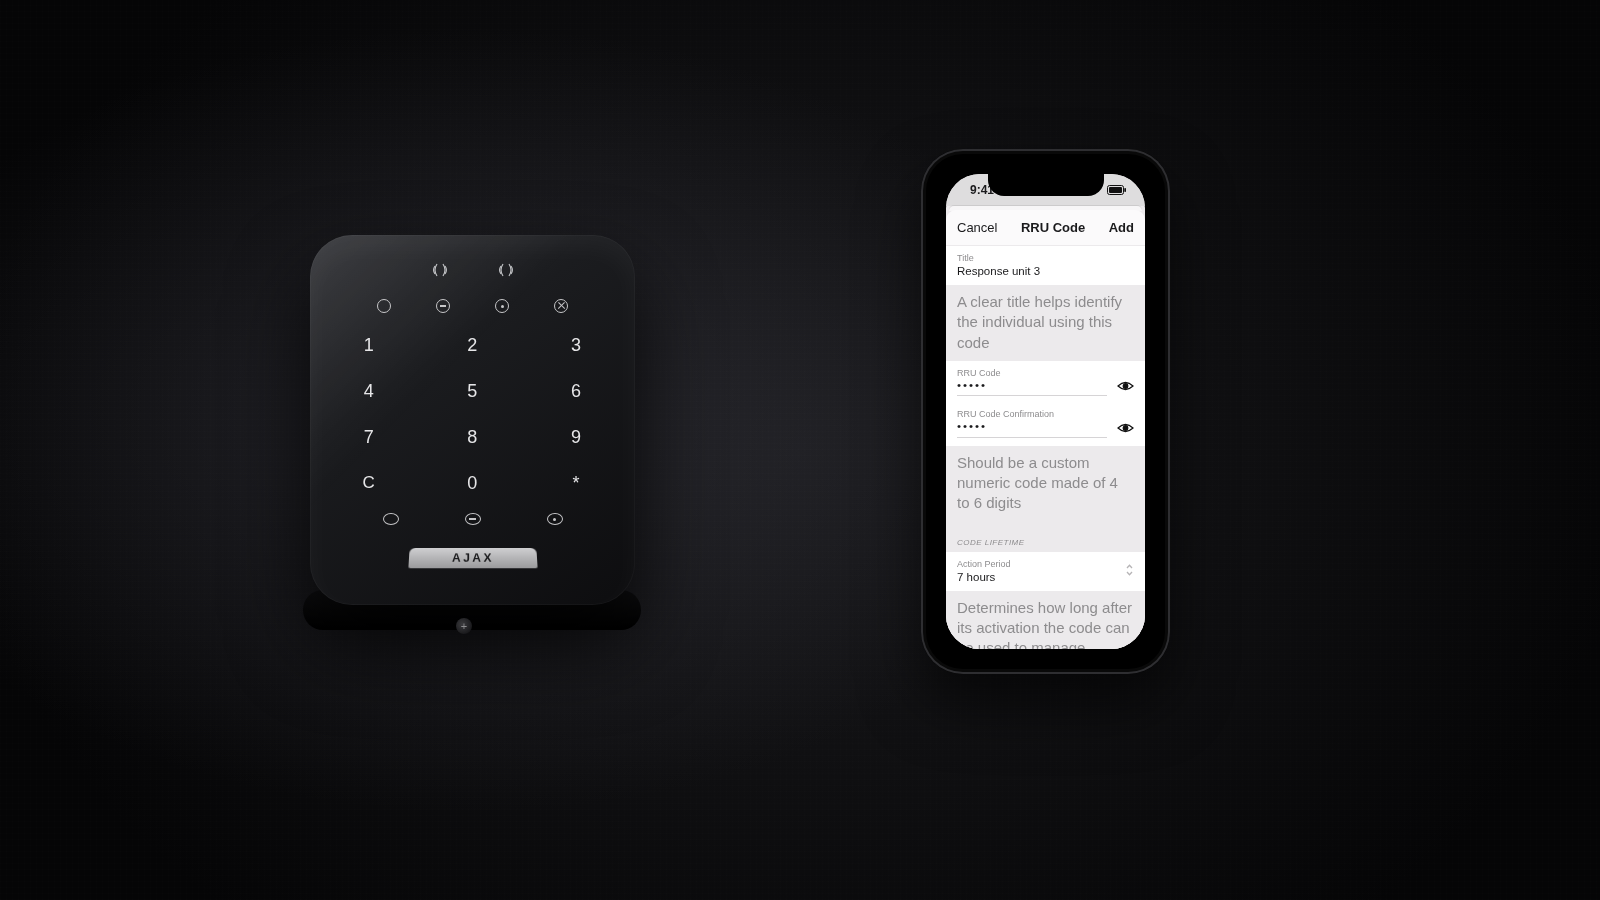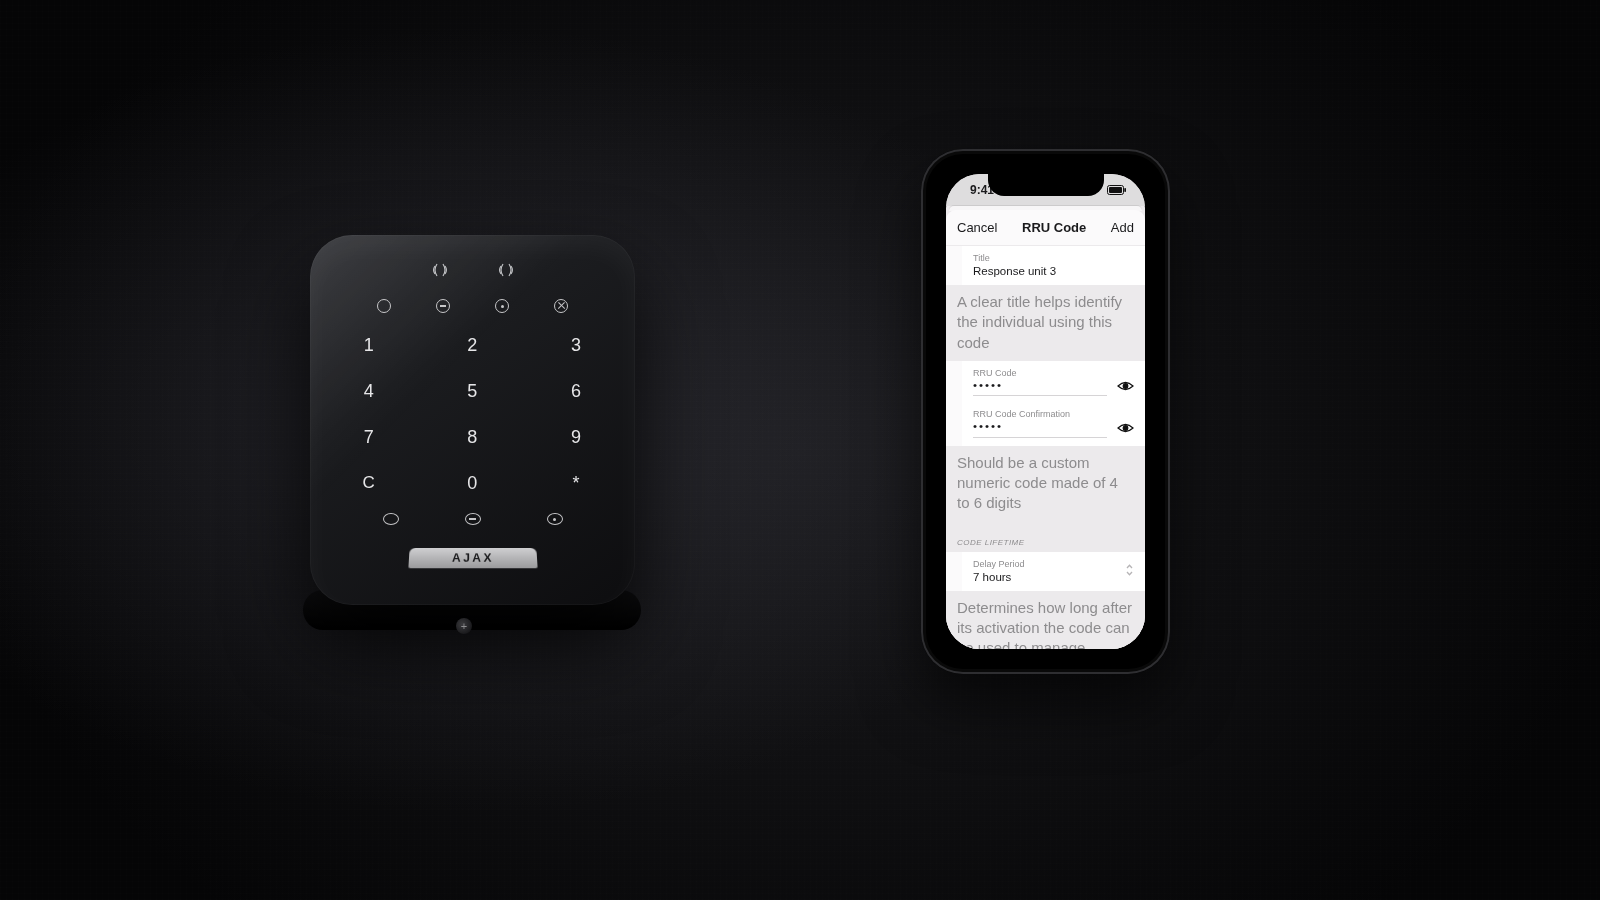--- a/index.html
+++ b/index.html
@@ -144,24 +144,24 @@
     background:#fbfafb; border-radius:10px 10px 0 0; margin-top:-1px;
     display:flex;flex-direction:column;height:calc(100% - 36px);
   }
   .sheet-header{
     display:flex; justify-content:space-between; align-items:center;
     padding:10px 11px 10px; font-size:13px;
     border-bottom:1px solid #eceaec;
   }
   .sheet-header .title{font-weight:600;}
   .sheet-header .action{font-weight:400;}
-  .sheet-header .action.add{font-weight:400;}
+  .sheet-header .action.add{font-weight:700;}
   .section-gap{height:20px;background:#eceaec;}
   .cell{
-    background:#fff; padding:7px 11px 8px;margin-left:16px;
+    background:#fff; padding:7px 11px 8px;
   }
   .cell .mini-label{color:#8d8c8e;font-size:9px;margin-bottom:2px;}
   .cell .value{font-size:11.5px;color:#1a1a1c;}
   .cell.with-eye{display:flex;gap:10px;align-items:flex-end;}
   .cell.with-eye .field{flex:1;}
   .cell .underline{border-bottom:.5px solid #d6d4d6;padding-bottom:4px;}
   .eye{width:17px;height:12px;flex:none;margin-bottom:4px;}
   .hint{
     background:#eceaec; padding:7px 11px 8px; color:#8d8c8e; font-size:15px; line-height:1.35;
   }
@@ -296,21 +296,21 @@
             </svg>
         </span>
       </div>
       <div class="hint">Should be a custom numeric code made of 4 to 6 digits</div>
 
       <div class="section-title">CODE LIFETIME</div>
 
 
       <div class="cell select">
         <div>
-          <div class="mini-label">Delay Period</div>
+          <div class="mini-label">Action Period</div>
           <div class="value">7 hours</div>
         </div>
         <span class="chevrons">
           <svg viewBox="0 0 9 14" fill="none" stroke="currentColor" stroke-width="1.3">
               <path d="M2 5 L4.5 2.3 L7 5"></path>
               <path d="M2 9 L4.5 11.7 L7 9"></path>
             </svg>
         </span>
       </div>
       <div class="hint" style="padding-bottom:20px">Determines how long after its activation the code can be used to manage security modes</div>

